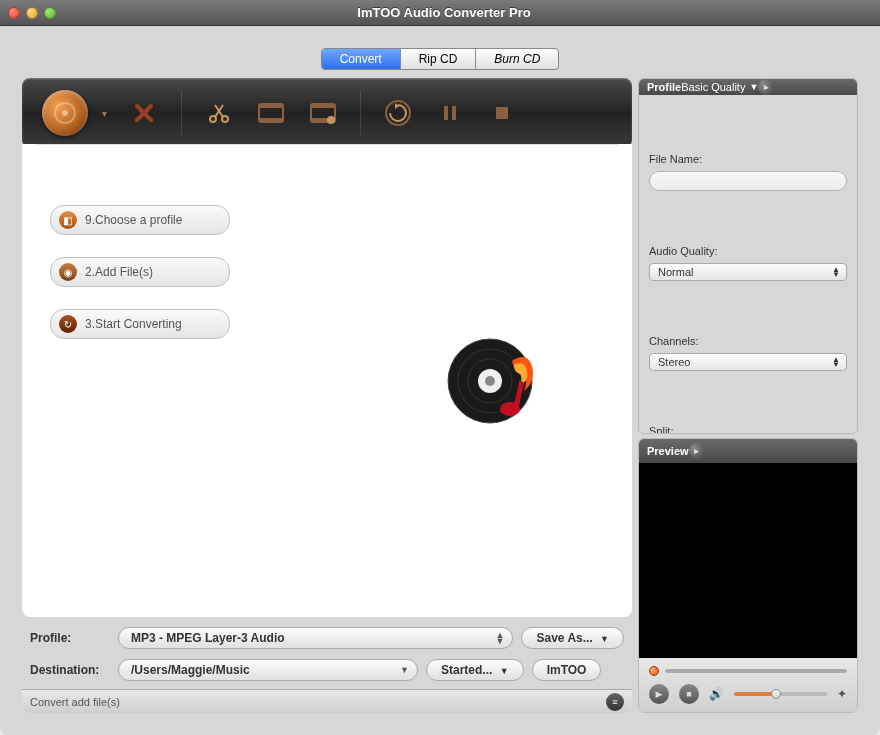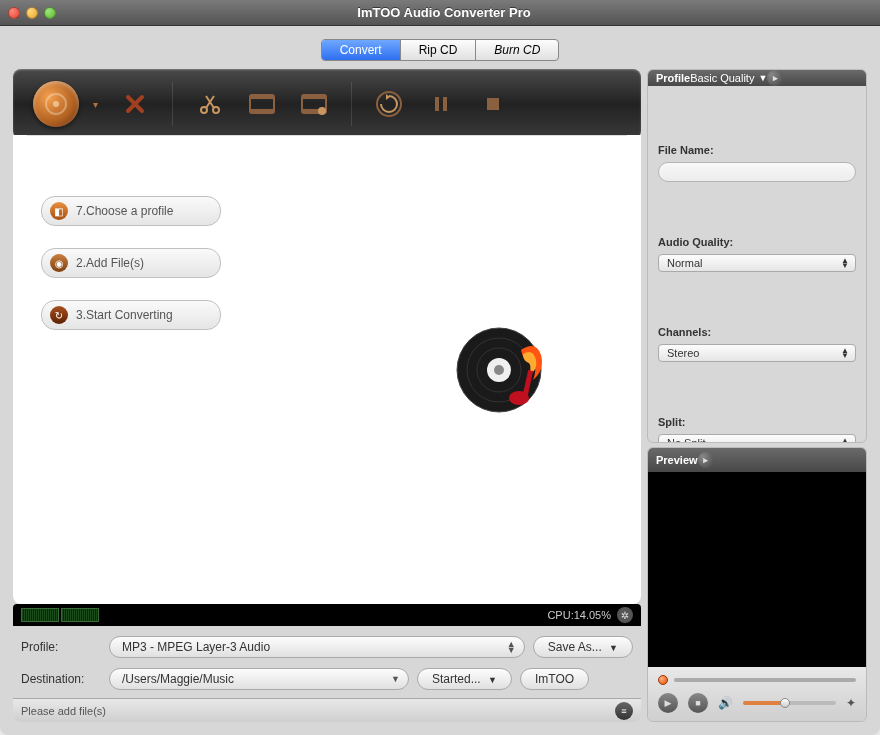--- a/index.html
+++ b/index.html
@@ -6,21 +6,21 @@
 body { width: 880px; height: 735px; background: #e8e8e8; overflow: hidden; }
 
 .titlebar { height: 26px; background: linear-gradient(#7a7a7a, #545454); display: flex; align-items: center; padding: 0 8px; border-bottom: 1px solid #333; }
 .traffic-lights { display: flex; gap: 6px; }
 .light { width: 12px; height: 12px; border-radius: 50%; border: 1px solid rgba(0,0,0,0.3); }
 .light.red { background: radial-gradient(circle at 30% 30%, #ff8a7a, #e74030); }
 .light.yellow { background: radial-gradient(circle at 30% 30%, #ffd97a, #e7a730); }
 .light.green { background: radial-gradient(circle at 30% 30%, #9ce87a, #5eb730); }
 .titlebar-title { flex: 1; text-align: center; color: #fff; font-size: 13px; font-weight: bold; text-shadow: 0 -1px 0 rgba(0,0,0,0.5); padding-right: 40px; }
 
-.app-body { height: 709px; background: #d7d7d7; border-radius: 0 0 8px 8px; padding: 13px; display: flex; flex-direction: column; }
+.app-body { height: 709px; background: #d7d7d7; border-radius: 0 0 8px 8px; padding: 22px; display: flex; flex-direction: column; }
 
 .tab-row { display: flex; justify-content: center; margin-bottom: 8px; }
 .tabs { display: inline-flex; border-radius: 4px; overflow: hidden; border: 1px solid #888; background: linear-gradient(#fdfdfd, #e0e0e0); }
 .tab { padding: 3px 18px; font-size: 12px; border-right: 1px solid #888; cursor: pointer; }
 .tab:last-child { border-right: none; font-style: italic; }
 .tab.active { background: linear-gradient(#6fa8ff, #2e6ff0); color: #fff; }
 
 .main-row { display: flex; gap: 6px; flex: 1; min-height: 0; }
 
 .left-col { flex: 1; display: flex; flex-direction: column; }
@@ -42,37 +42,37 @@
 .step-icon.i3 { background: linear-gradient(#a85020, #602000); }
 .gs-art { position: absolute; right: 90px; top: 50%; transform: translateY(-50%); width: 100px; height: 100px; }
 
 .cpu-bar { height: 22px; background: #000; display: flex; align-items: center; justify-content: space-between; padding: 0 8px; font-size: 11px; color: #ccc; border-radius: 4px 4px 0 0; }
 .cpu-graph { display: flex; gap: 2px; }
 .cpu-cell { width: 38px; height: 14px; border: 1px solid #3a6a3a; background: repeating-linear-gradient(90deg, #1a4a1a 0 1px, #0a2a0a 1px 2px); }
 .cpu-right { display: flex; align-items: center; gap: 6px; }
 .gear-btn { width: 16px; height: 16px; border-radius: 50%; background: #555; display: flex; align-items: center; justify-content: center; color: #ddd; font-size: 10px; }
 
 .bottom-panel { background: #d7d7d7; padding: 10px 8px 4px; display: flex; flex-direction: column; gap: 10px; }
-.form-row { display: flex; align-items: center; gap: 8px; font-size: 12px; color: #333; }
+.form-row { display: flex; align-items: center; gap: 8px; font-size: 12px; color: #333; font-weight: bold; }
 .form-row label { width: 80px; }
 .pill-select { flex: 1; background: linear-gradient(#fdfdfd, #e0e0e0); border: 1px solid #aaa; border-radius: 12px; padding: 3px 24px 3px 12px; font-size: 12px; position: relative; }
 .pill-select .arrows { position: absolute; right: 8px; top: 50%; transform: translateY(-50%); font-size: 9px; color: #555; line-height: 6px; }
 .pill-btn { background: linear-gradient(#fdfdfd, #e0e0e0); border: 1px solid #aaa; border-radius: 12px; padding: 3px 14px; font-size: 12px; cursor: pointer; }
 
 .statusbar { height: 24px; background: linear-gradient(#e8e8e8, #cfcfcf); border-top: 1px solid #aaa; border-radius: 0 0 8px 8px; display: flex; align-items: center; justify-content: space-between; padding: 0 8px; font-size: 11px; color: #555; margin-top: 4px; }
 .status-btn { width: 18px; height: 18px; border-radius: 50%; background: linear-gradient(#666, #333); display: flex; align-items: center; justify-content: center; color: #fff; font-size: 9px; }
 
 .right-col { width: 220px; display: flex; flex-direction: column; gap: 4px; }
 .panel { background: #d7d7d7; border: 1px solid #bbb; border-radius: 6px; overflow: hidden; }
 .panel-header { height: 24px; background: linear-gradient(#6a6a6a, #484848); color: #fff; font-size: 11px; font-weight: bold; display: flex; align-items: center; padding: 0 8px; }
 .panel-header .hdr-btn { width: 16px; height: 16px; border-radius: 50%; background: radial-gradient(circle at 30% 30%, #888, #444); display: flex; align-items: center; justify-content: center; color: #ddd; font-size: 9px; }
 .dd-label { font-weight: normal; display: flex; align-items: center; gap: 4px; }
 
 .settings-body { padding: 10px; display: flex; flex-direction: column; gap: 6px; font-size: 11px; color: #333; }
-.settings-body .field-label { font-weight: bold; margin-top: 48px; }
+.settings-body .field-label { font-weight: normal; margin-top: 48px; }
 .settings-body .field-input { width: 100%; background: linear-gradient(#f8f8f8, #ececec); border: 1px solid #b5b5b5; border-radius: 10px; padding: 3px 8px; font-size: 11px; height: 20px; }
 .settings-body .field-select { width: 100%; background: linear-gradient(#fdfdfd, #e5e5e5); border: 1px solid #aaa; border-radius: 4px; padding: 2px 8px; font-size: 11px; position: relative; }
 .field-select .arrows { position: absolute; right: 6px; top: 50%; transform: translateY(-50%); font-size: 8px; line-height: 5px; }
 .settings-panel { flex: 1; }
 
 .preview-panel { }
 .preview-screen { height: 195px; background: #000; }
 .preview-time { text-align: center; background: linear-gradient(#5a5a5a, #3a3a3a); color: #fff; font-size: 11px; padding: 5px 0; }
 .preview-ctrl { background: linear-gradient(#e8e8e8, #cfcfcf); padding: 8px 10px; display: flex; flex-direction: column; gap: 8px; border-radius: 0 0 6px 6px; }
 .seek-row { display: flex; align-items: center; gap: 6px; }
@@ -173,21 +173,21 @@
           </div>
         </div>
       </div>
 
       <div class="canvas">
         <div class="gs-hr"></div>
         <div style="position:relative; flex:1;">
           <div class="gs-steps">
             <div class="gs-step">
               <span class="step-icon i1">◧</span>
-              <span>7.Choose a profile</span>
+              <span>9.Choose a profile</span>
             </div>
             <div class="gs-step">
               <span class="step-icon i2">◉</span>
               <span>2.Add File(s)</span>
             </div>
             <div class="gs-step">
               <span class="step-icon i3">↻</span>
               <span>3.Start Converting</span>
             </div>
           </div>
@@ -201,30 +201,20 @@
               <circle cx="48" cy="50" r="5" fill="#888"></circle>
               <path d="M70 30 Q85 20 90 35 Q94 50 82 60 Q88 45 78 42 Q72 40 70 30 Z" fill="#ff5510"></path>
               <path d="M72 34 Q82 28 85 40 Q87 50 78 55 Q82 44 76 42 Q72 40 72 34 Z" fill="#ffaa30"></path>
               <ellipse cx="68" cy="78" rx="10" ry="7" fill="#c01020"></ellipse>
               <rect x="74" y="50" width="5" height="30" fill="#c01020" transform="rotate(12 76 65)"></rect>
             </svg>
           </div>
         </div>
       </div>
 
-      <div class="cpu-bar">
-        <div class="cpu-graph">
-          <div class="cpu-cell"></div>
-            <div class="cpu-cell"></div>
-        </div>
-        <div class="cpu-right">
-          <span>CPU:14.05%</span>
-          <div class="gear-btn">✲</div>
-        </div>
-      </div>
 
       <div class="bottom-panel">
         <div class="form-row">
           <label>Profile:</label>
           <div class="pill-select">
             <span>MP3 - MPEG Layer-3 Audio</span>
             <span class="arrows">▲<br>▼</span>
           </div>
           <div class="pill-btn">
             <span>Save As...</span>
@@ -239,21 +229,21 @@
           </div>
           <div class="pill-btn">
             <span>Started...</span>
             <span style="font-size:9px;margin-left:4px;">▼</span>
           </div>
           <div class="pill-btn">ImTOO</div>
         </div>
       </div>
 
       <div class="statusbar">
-        <span>Please add file(s)</span>
+        <span>Convert add file(s)</span>
         <div class="status-btn">≡</div>
       </div>
 
     </div>
 
     <div class="right-col">
 
       <div class="panel settings-panel" style="display:flex;flex-direction:column;">
         <div class="panel-header">
           <span>Profile</span>

